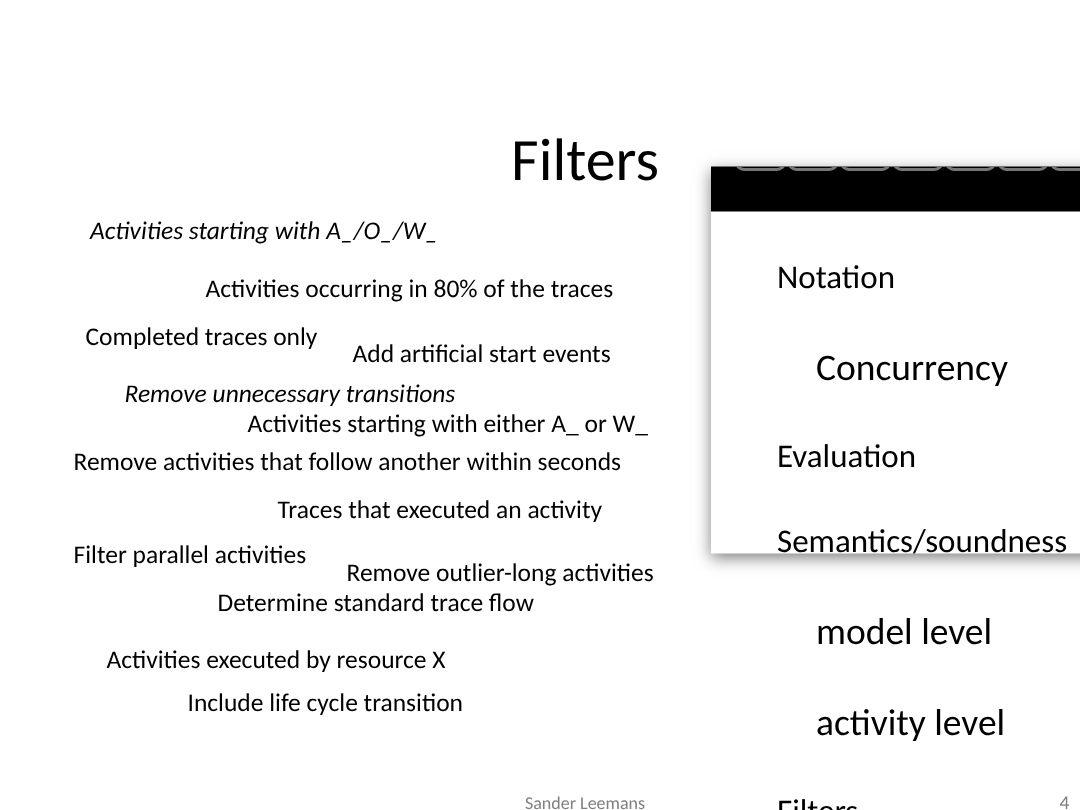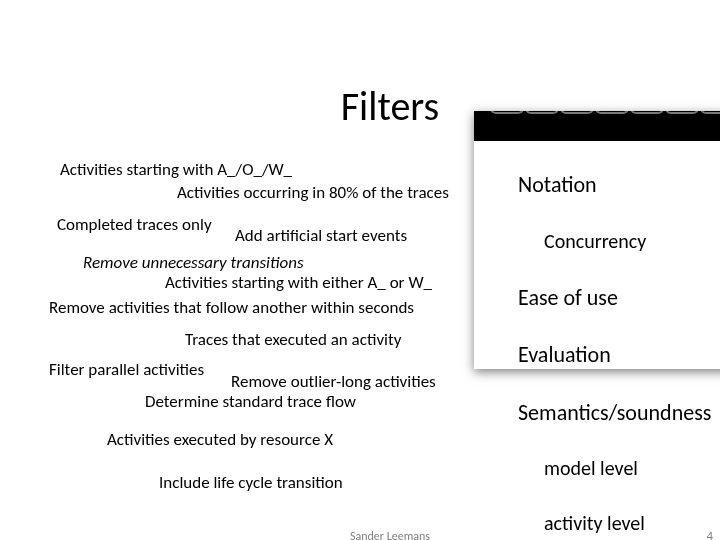--- a/index.html
+++ b/index.html
@@ -7,45 +7,45 @@
   .slide { position: relative; width: 720px; height: 540px; overflow: hidden; }
   .title { font-size: 40px; font-weight: 400; text-align: center; margin-top: 22px; }
   .content { position: absolute; top: 95px; left: 0; right: 0; bottom: 30px; }
   .left { position: absolute; left: 0; top: 0; width: 430px; }
   .left div { font-size: 17px; line-height: 1.15; position: absolute; white-space: nowrap; }
   .right { position: absolute; left: 440px; top: 0; width: 276px; }
   .bigbind { position: absolute; top: -14px; left: 4px; width: 272px; height: 258px; box-shadow: 0 3px 10px rgba(0,0,0,0.5); background: #fff; }
   .binding-top { position: absolute; top: 0; left: 0; right: 0; height: 20px; background: #000; display: flex; justify-content: space-evenly; align-items: flex-end; overflow: hidden; }
   .ring { width: 9px; height: 28px; border: 2px solid #777; border-top: none; border-bottom-left-radius: 6px; border-bottom-right-radius: 6px; background: transparent; margin: 0 0.5px; position: relative; top: -12px; }
   .notebox { position: absolute; top: 30px; left: 14px; right: 10px; font-size: 22px; line-height: 1.25; }
-  .sub { font-size: 20px; margin-left: 26px; }
+  .sub { font-size: 25px; margin-left: 26px; }
   .footer-name { position: absolute; bottom: 12px; left: 0; width: 100%; text-align: center; font-size: 12px; color: #7f7f7f; }
   .pagenum { position: absolute; bottom: 12px; right: 22px; font-size: 13px; color: #7f7f7f; }
 </style>
 </head>
 <body>
 
 <div class="slide">
   <h1 class="title">Filters</h1>
 
   <div class="content">
     <div class="left">
-      <div style="left:15px; top:20px;">Activities starting with A_/O_/W_</div>
-      <div style="left:92px; top:43px;margin-left:40px;">Activities occurring in 80% of the traces</div>
+      <div style="left:15px; top:4px;font-style:italic;">Activities starting with A_/O_/W_</div>
+      <div style="left:92px; top:43px;">Activities occurring in 80% of the traces</div>
       <div style="left:12px; top:75px;">Completed traces only</div>
       <div style="left:190px; top:86px;">Add artificial start events</div>
       <div style="left:38px; top:113px;font-style:italic;">Remove unnecessary transitions</div>
       <div style="left:120px; top:133px;">Activities starting with either A_ or W_</div>
       <div style="left:4px;  top:158px;">Remove activities that follow another within seconds</div>
       <div style="left:140px; top:190px;">Traces that executed an activity</div>
       <div style="left:4px;  top:220px;">Filter parallel activities</div>
       <div style="left:186px; top:232px;">Remove outlier-long activities</div>
       <div style="left:100px; top:252px;">Determine standard trace flow</div>
-      <div style="left:26px; top:290px;margin-left:36px;">Activities executed by resource X</div>
-      <div style="left:80px; top:333px;margin-left:34px;">Include life cycle transition</div>
+      <div style="left:26px; top:290px;">Activities executed by resource X</div>
+      <div style="left:80px; top:319px;">Include life cycle transition</div>
     </div>
 
     <div class="right">
       <div class="bigbind">
         <div class="binding-top">
           <div class="ring"></div>
             <div class="ring"></div>
             <div class="ring"></div>
             <div class="ring"></div>
           <div class="ring"></div>
@@ -59,21 +59,20 @@
           <div class="ring"></div>
             <div class="ring"></div>
             <div class="ring"></div>
             <div class="ring"></div>
           <div class="ring"></div>
             <div class="ring"></div>
         </div>
         <div class="notebox">
           <div>Notation</div>
           <div class="sub">Concurrency</div>
-          <div>Ease of use</div>
           <div>Evaluation</div>
           <div>Semantics/soundness</div>
           <div class="sub">model level</div>
           <div class="sub">activity level</div>
           <div>Filters</div>
         </div>
       </div>
     </div>
   </div>
 

